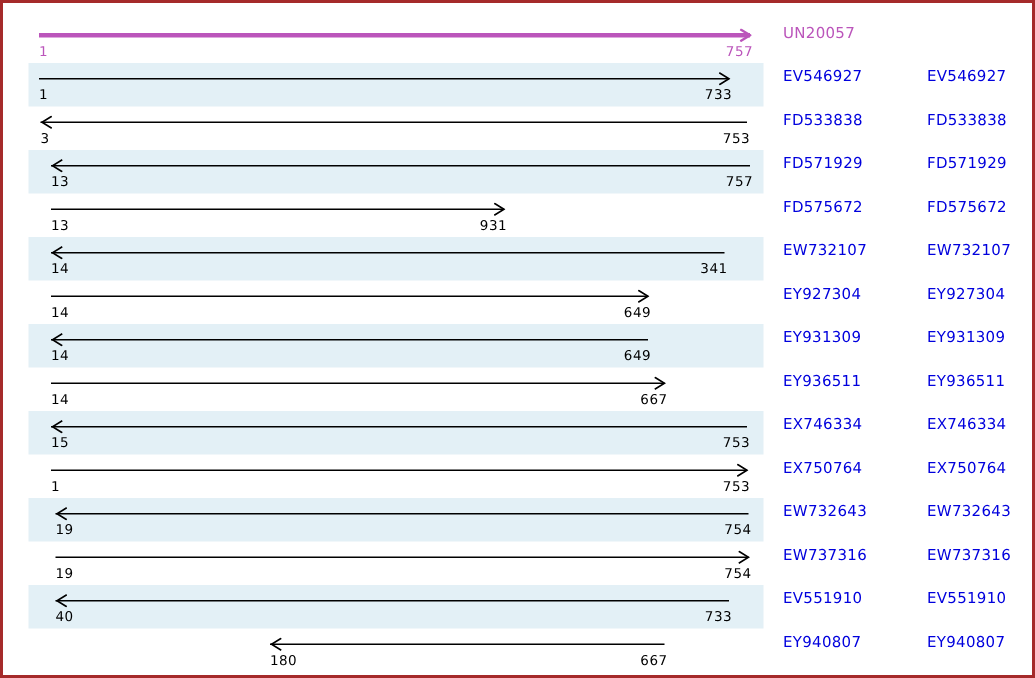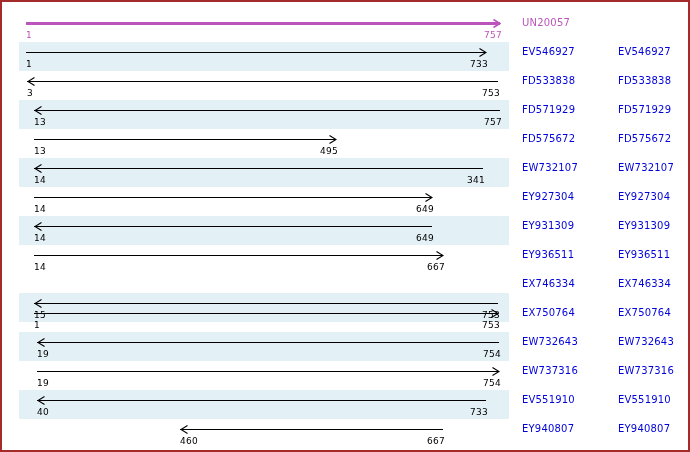--- a/index.html
+++ b/index.html
@@ -161,21 +161,21 @@
         <div class="band"></div>
         <div class="track">
           <div class="seg" style="left: 15px; width: 302px; border-top-color: rgb(0, 0, 0); border-top-width: 1.4px; top: 4px;"></div>
           <div class="arrow-head" style="left: 310px; top: 0px;">
             <svg width="8" height="9" viewBox="0 0 8 9">
               <polyline points="0.5,0.5 7,4.5 0.5,8.5" fill="none" stroke="#000000" stroke-width="1.1"></polyline>
             </svg>
           </div>
         </div>
         <div class="lbl" style="left: 15px;">13</div>
-        <div class="lbl right" style="left: 319px;">495</div>
+        <div class="lbl right" style="left: 319px;">931</div>
       </div>
       <div class="accwrap" style="position: absolute; left: 0px; top: 127px;">
         <a class="acc col1" style="text-decoration: none;">FD575672</a>
         <a class="acc col2" style="text-decoration: none;">FD575672</a>
       </div>
       <div class="row shaded" style="top: 156px;">
         <div class="band"></div>
         <div class="track">
           <div class="seg" style="left: 15px; width: 449px; border-top-color: rgb(0, 0, 0); border-top-width: 1.4px; top: 4px;"></div>
           <div class="arrow-head" style="left: 15px; top: 0px;">
@@ -235,21 +235,21 @@
             </svg>
           </div>
         </div>
         <div class="lbl" style="left: 15px;">14</div>
         <div class="lbl right" style="left: 426px;">667</div>
       </div>
       <div class="accwrap" style="position: absolute; left: 0px; top: 243px;">
         <a class="acc col1" style="text-decoration: none;">EY936511</a>
         <a class="acc col2" style="text-decoration: none;">EY936511</a>
       </div>
-      <div class="row shaded" style="top: 272px; margin-top: 19px;">
+      <div class="row shaded" style="top: 272px;">
         <div class="band"></div>
         <div class="track">
           <div class="seg" style="left: 15px; width: 464px; border-top-color: rgb(0, 0, 0); border-top-width: 1.4px; top: 4px;"></div>
           <div class="arrow-head" style="left: 15px; top: 0px;">
             <svg width="8" height="9" viewBox="0 0 8 9">
               <polyline points="7.5,0.5 1,4.5 7.5,8.5" fill="none" stroke="#000000" stroke-width="1.1"></polyline>
             </svg>
           </div>
         </div>
         <div class="lbl" style="left: 15px;">15</div>
@@ -330,21 +330,21 @@
       <div class="row" style="top: 417px;">
         <div class="band"></div>
         <div class="track">
           <div class="seg" style="left: 161px; width: 263px; border-top-color: rgb(0, 0, 0); border-top-width: 1.4px; top: 4px;"></div>
           <div class="arrow-head" style="left: 161px; top: 0px;">
             <svg width="8" height="9" viewBox="0 0 8 9">
               <polyline points="7.5,0.5 1,4.5 7.5,8.5" fill="none" stroke="#000000" stroke-width="1.1"></polyline>
             </svg>
           </div>
         </div>
-        <div class="lbl" style="left: 161px;">460</div>
+        <div class="lbl" style="left: 161px;">180</div>
         <div class="lbl right" style="left: 426px;">667</div>
       </div>
       <div class="accwrap" style="position: absolute; left: 0px; top: 417px;">
         <a class="acc col1" style="text-decoration: none;">EY940807</a>
         <a class="acc col2" style="text-decoration: none;">EY940807</a>
       </div>
     </div>
 </div>
 
 </body></html>

